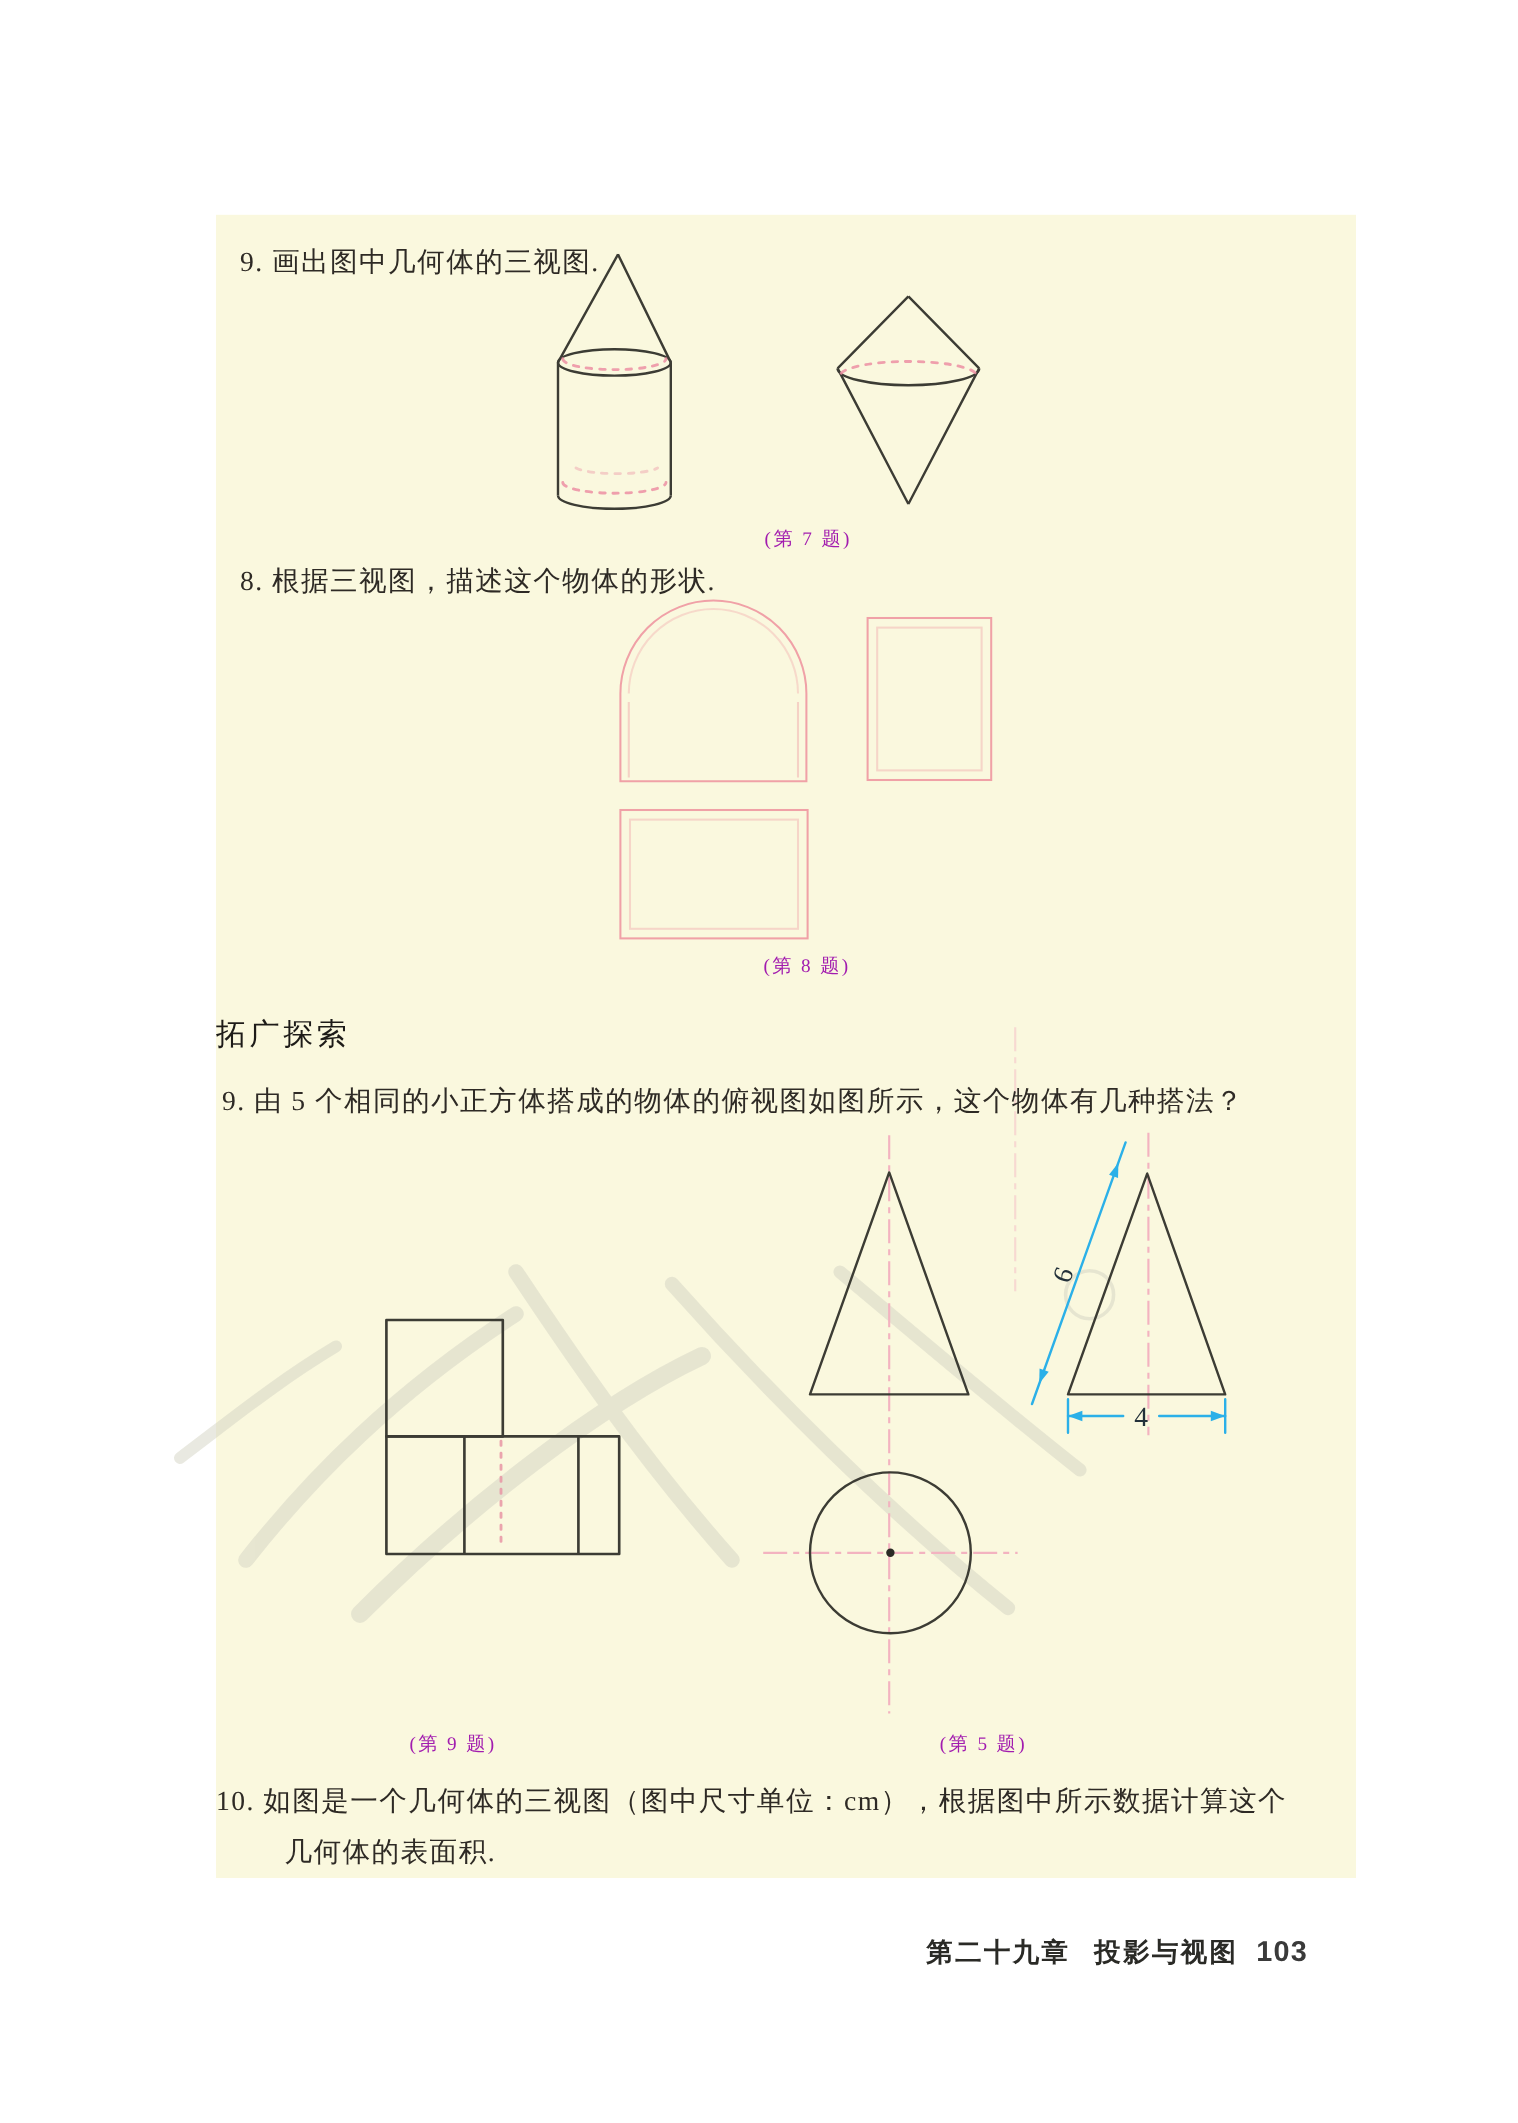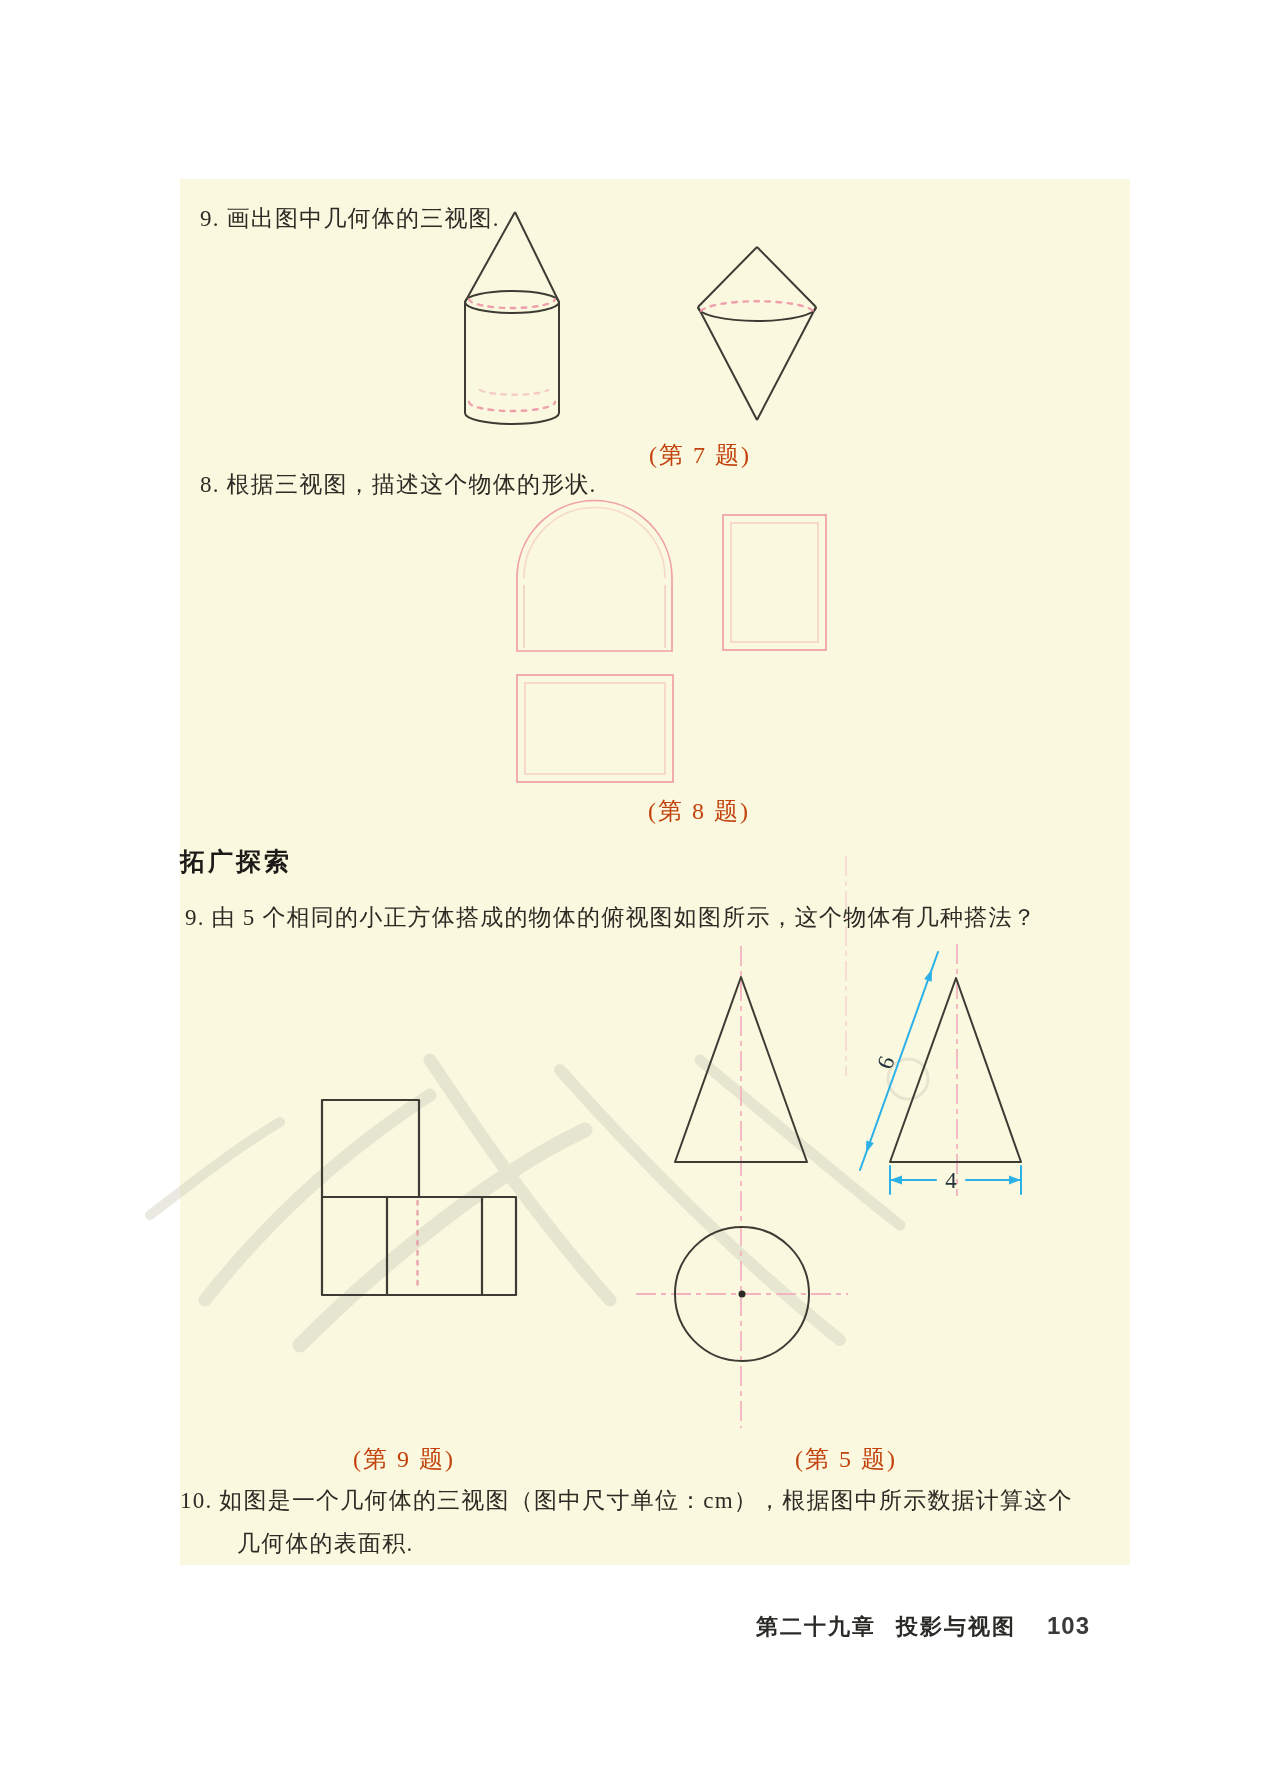--- a/index.html
+++ b/index.html
@@ -10,34 +10,34 @@
   .paper{
     position:absolute;left:180px;top:179px;width:950px;height:1386px;
     background:#faf8de;
   }
   svg.draw{position:absolute;left:0;top:0;}
   .txt{
     position:absolute;color:#2e2a25;font-size:23px;letter-spacing:1.2px;
     white-space:nowrap;line-height:1.3;
   }
   .caption{
-    position:absolute;color:#c2410c;font-size:24px;letter-spacing:2px;
-    text-align:right;white-space:nowrap;
+    position:absolute;color:#a21caf;font-size:16px;letter-spacing:2px;
+    text-align:center;white-space:nowrap;
   }
   .heading{
-    position:absolute;font-family:"Liberation Sans", sans-serif;font-weight:bold;
+    position:absolute;font-family:"Liberation Sans", sans-serif;font-weight:normal;
     font-size:25px;color:#1d1b18;letter-spacing:3px;white-space:nowrap;
   }
   .footer{
     position:absolute;top:1612px;left:560px;width:530px;
     display:flex;justify-content:flex-end;align-items:baseline;
     color:#2a2a26;font-size:22px;font-weight:bold;letter-spacing:2px;white-space:nowrap;
   }
   .footer .chapter{margin-right:20px;font-family:Liberation Serif, serif;}
-  .footer .sec-title{margin-right:16px;}
+  .footer .sec-title{}
   .footer .pagenum{
     font-family:"Liberation Sans", sans-serif;font-size:24px;color:#3a3a3a;
     letter-spacing:1px;
     margin-left:15px;
   }
 </style>
 </head>
 <body>
 
 <div class="paper"></div>

